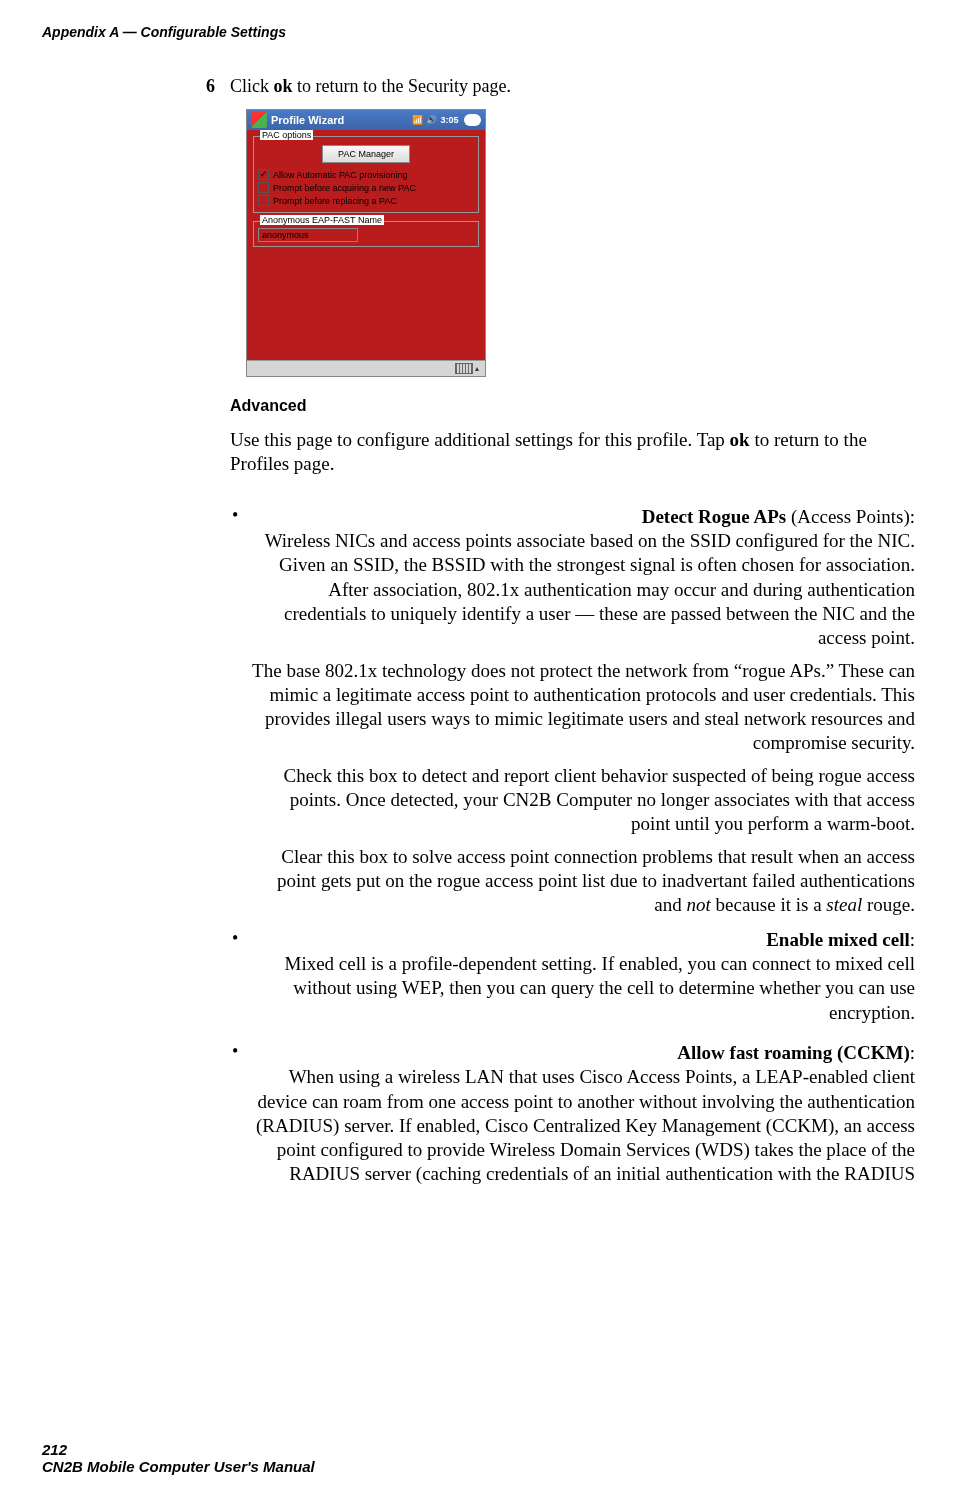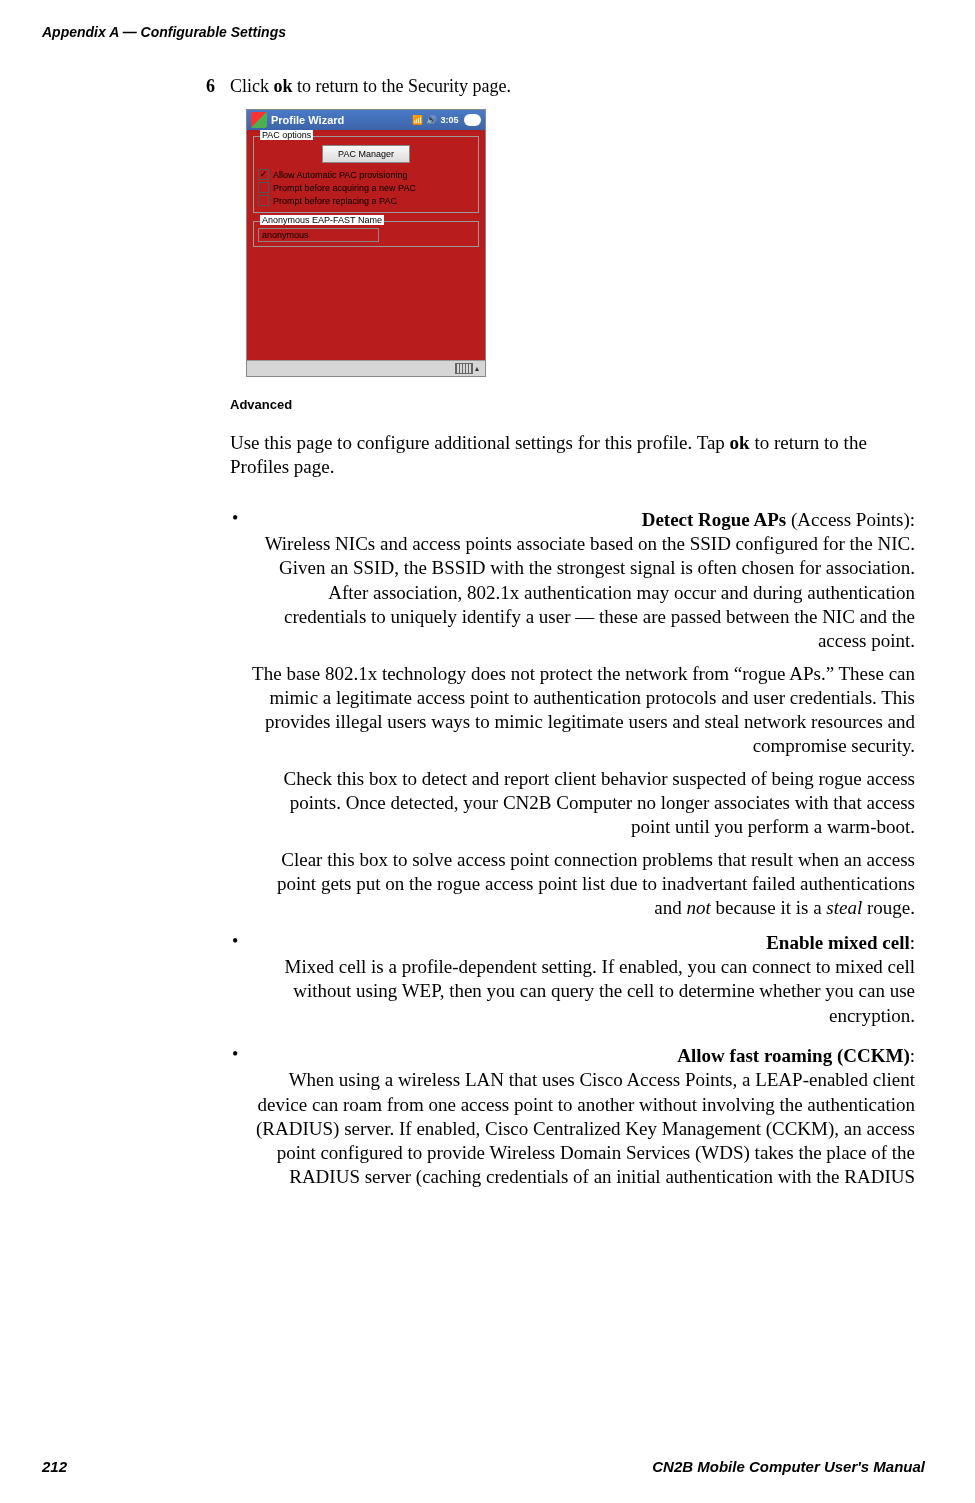--- a/index.html
+++ b/index.html
@@ -122,21 +122,21 @@
       display: inline-flex;
       align-items: center;
       justify-content: center;
       font-size: 9px;
       line-height: 1;
     }
     .anon-input {
       border: 1px solid #888;
       padding: 1px 3px;
       font-size: 9px;
-      width: 121px;
+      width: 100px;
     }
     .keyboard-bar {
       height: 16px;
       background: #d6d6d6;
       border-top: 1px solid #999;
       display: flex;
       justify-content: flex-end;
       align-items: center;
       padding-right: 6px;
     }
@@ -144,23 +144,23 @@
       width: 18px; height: 11px;
       border: 1px solid #666;
       background: repeating-linear-gradient(90deg, #666 0 1px, transparent 1px 3px);
       position: relative;
     }
     .kb-arrow { font-size: 8px; margin-left: 2px; color: #333; }
 
     h3.adv {
       font-family: Arial, sans-serif;
       font-weight: 900;
-      font-size: 13px;
+      font-size: 16px;
       margin-top: 18px;
-      margin-bottom: 19px;
+      margin-bottom: 13px;
     }
     .para {
       font-size: 19px;
       line-height: 1.28;
       margin-bottom: 28px;
     }
     ul.bullets {
       list-style: none;
       padding-left: 0;
       margin-top: 4px;
@@ -187,20 +187,21 @@
       position: absolute;
       bottom: 28px;
       left: 42px;
       right: 50px;
       display: flex;
       justify-content: space-between;
       font-family: Arial, sans-serif;
       font-weight: bold;
       font-style: italic;
       font-size: 15px;
+      flex-direction: column;
     }
   </style>
 </head>
 <body>
 
 <div class="header">Appendix A — Configurable Settings</div>
 
 <div class="content">
 
   <div class="step">

